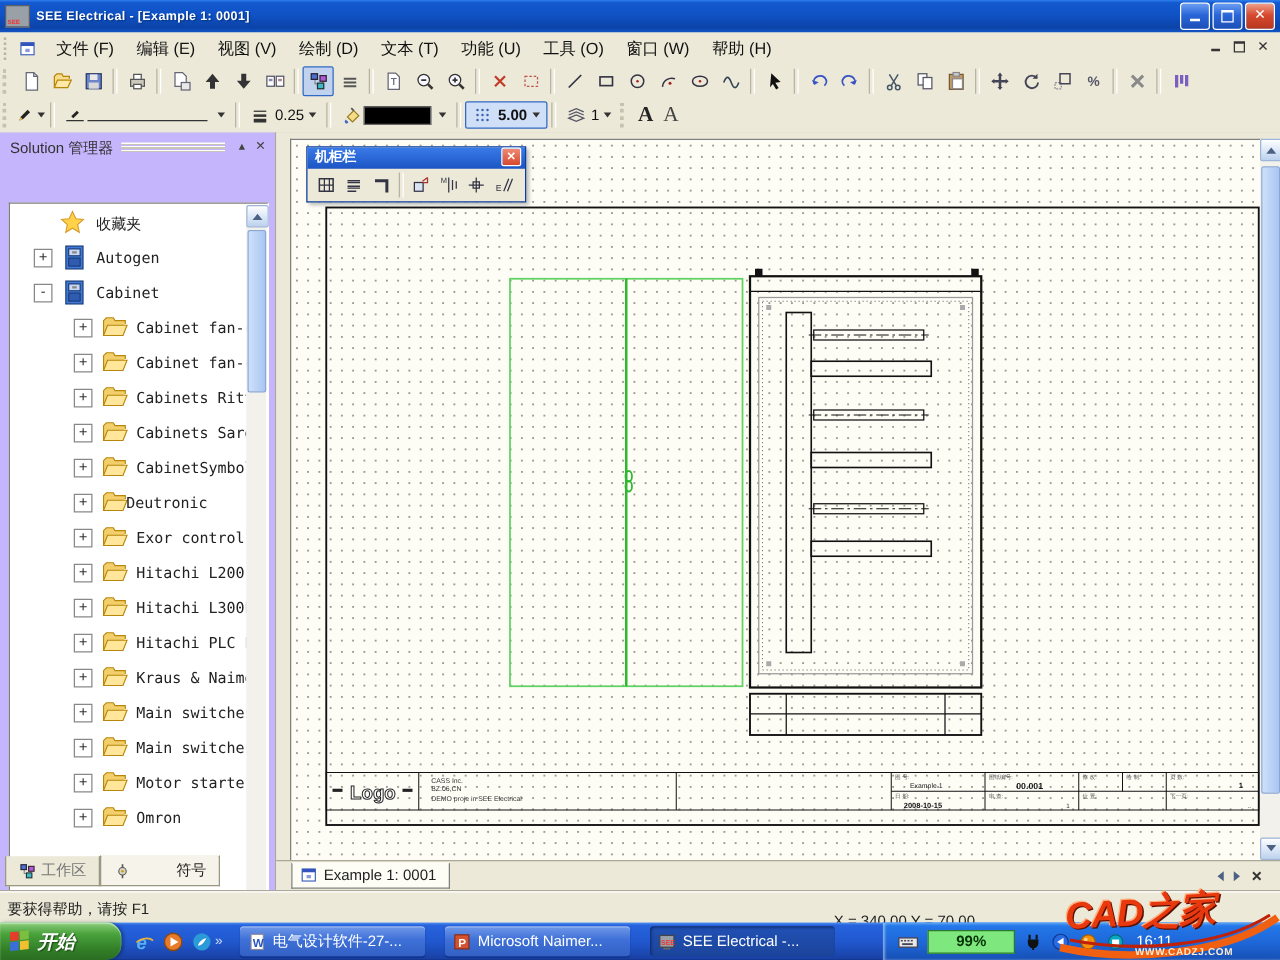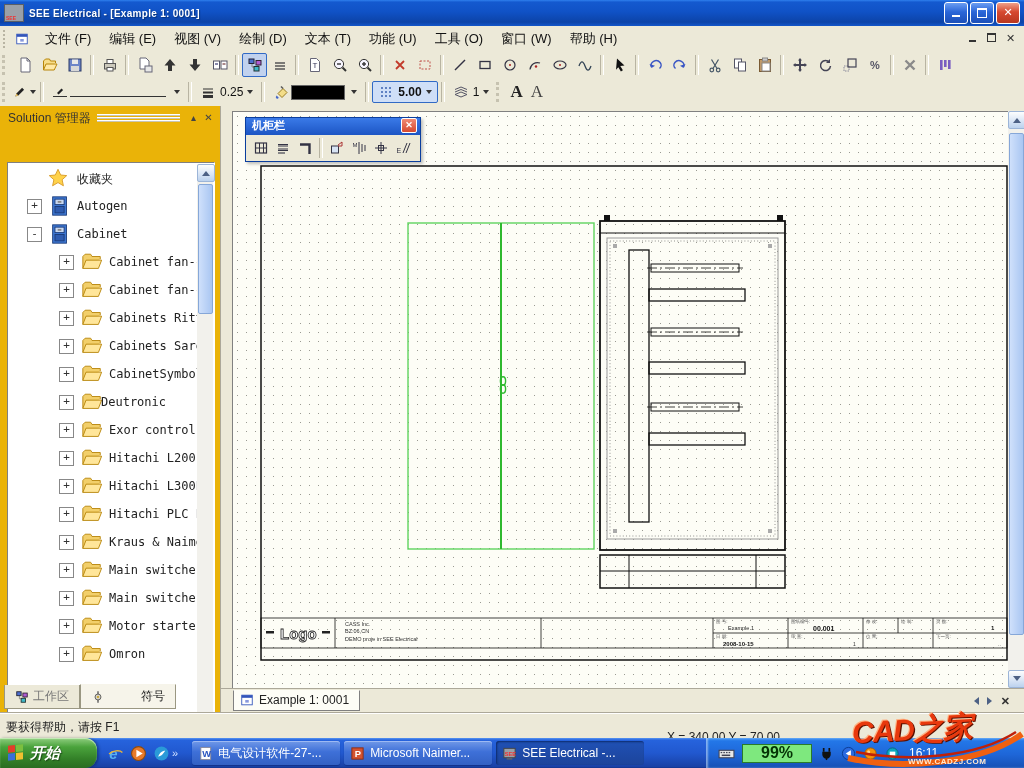--- a/index.html
+++ b/index.html
@@ -37,21 +37,21 @@
   .tbtn.active{background:#c1d2ee;border:1px solid #316ac5;}
   .tsep{width:2px;height:20px;margin:0 3px;border-left:1px solid #b8b4a2;border-right:1px solid #fff;}
   .tgrip{width:5px;height:20px;margin:0 2px;border-left:3px dotted #c6c2b0;}
   .drop{width:0;height:0;border-left:3.5px solid transparent;border-right:3.5px solid transparent;border-top:4px solid #333;margin-left:4px;}
   .combo{display:flex;align-items:center;padding:2px 5px;border-radius:2px;font-size:12px;color:#111;}
   .combo.hl{background:#cfdff7;border:1px solid #316ac5;}
   .swatch{width:52px;height:13px;background:#000;border:1px solid #666;margin:0 2px;}
   .fontA1{font-family:"Liberation Serif",serif;font-weight:bold;font-size:17px;color:#222;margin:0 4px;}
   .fontA2{font-family:"Liberation Serif",serif;font-size:17px;color:#444;margin:0 4px;}
   
-  .sidebar{position:absolute;left:0;top:106px;width:220px;height:607px;background:#eab308;border-right:1px solid #aca899;}
+  .sidebar{position:absolute;left:0;top:106px;width:220px;height:607px;background:#c4b5fd;border-right:1px solid #aca899;}
   .sb-head{height:20px;display:flex;align-items:center;font-size:12px;color:#333;padding:2px 4px 0 8px;}
   .sb-head .hgrip{flex:1;height:9px;margin:0 6px;background:repeating-linear-gradient(180deg,#fff 0 1px,#c9c5b4 1px 2px,transparent 2px 3px);}
   .sb-head .hbtn{width:15px;height:14px;text-align:center;font-size:10px;line-height:13px;color:#444;}
   .filter{display:flex;align-items:center;margin:8px 6px 4px 8px;font-size:12px;color:#222;}
   .filter input{width:88px;height:18px;border:1px solid #7f9db9;margin-left:4px;font-size:12px;padding:0 2px;background:#fff;}
   .btn3d{width:27px;height:22px;margin-left:4px;background:#ece9d8;border:1px solid;border-color:#fff #6f6d60 #6f6d60 #fff;
     box-shadow:1px 1px 0 #403f38;display:flex;align-items:center;justify-content:center;}
   .treebox{position:absolute;left:7px;top:56px;width:206px;height:606px;background:#fff;border:1px solid;border-color:#808080 #fff #fff #808080;height:604px;}
   .treebox{height:604px;}
   .tree{position:absolute;left:1px;top:1px;right:17px;bottom:17px;overflow:hidden;}
@@ -106,29 +106,29 @@
   
   .taskbar{position:absolute;left:0;top:738px;width:1024px;height:30px;
     background:linear-gradient(180deg,#5795f2 0%,#2663dd 7%,#2158cf 50%,#1941a5 96%,#12328a 100%);display:flex;align-items:center;}
   .startbtn{width:97px;height:30px;border-radius:0 12px 12px 0;display:flex;align-items:center;gap:6px;padding-left:8px;box-sizing:border-box;
     background:linear-gradient(180deg,#8fce7f 0%,#4aa33c 30%,#338028 70%,#2a6d22 100%);box-shadow:inset 0 1px 1px #c8eebc, 2px 0 3px rgba(0,0,0,.3);}
   .startbtn .stext{color:#fff;font-weight:bold;font-style:italic;font-size:15px;text-shadow:1px 1px 1px #1d4d18;}
   .flag{width:16px;height:16px;display:grid;grid-template-columns:7px 7px;grid-template-rows:7px 7px;gap:1px;transform:skewY(-6deg);}
   .flag i{display:block;}
   .quick{display:flex;align-items:center;gap:6px;margin-left:10px;}
   .qmore{color:#cfe0ff;font-size:11px;margin-left:2px;}
-  .taskbtns{display:flex;gap:4px;margin-left:14px;}
+  .taskbtns{display:flex;gap:16px;margin-left:14px;}
   .taskbtn{width:148px;height:24px;border-radius:3px;display:flex;align-items:center;gap:5px;padding:0 6px;box-sizing:border-box;
     background:linear-gradient(180deg,#7199e8,#3e70d8 45%,#3361c4);box-shadow:inset 0 1px 0 #9db9f2,0 1px 1px #12328a;
     color:#fff;font-size:12px;white-space:nowrap;overflow:hidden;}
   .taskbtn.active{background:linear-gradient(180deg,#2051b5,#16складка 0);background:linear-gradient(180deg,#2051b5,#1c449b);box-shadow:inset 1px 1px 2px #0d2a6b;}
   .taskbtn .tlab{overflow:hidden;text-overflow:ellipsis;}
   .tray{position:absolute;right:0;top:0;height:30px;width:318px;display:flex;align-items:center;gap:7px;padding-left:12px;box-sizing:border-box;
     background:linear-gradient(180deg,#4a9bf5 0%,#2377e8 10%,#1e66d8 55%,#1650b4 100%);box-shadow:inset 2px 0 2px rgba(255,255,255,.45);}
-  .battery{background:#7ee87e;border:1px solid #2a7a2a;color:#063;font-weight:bold;font-size:16px;color:#053305;
+  .battery{background:#7ee87e;border:1px solid #2a7a2a;color:#063;font-weight:bold;font-size:12px;color:#053305;
     width:68px;height:17px;text-align:center;line-height:16px;}
   .clock{color:#fff;font-size:12px;margin-left:2px;text-align:right;}
   
   .watermark{position:absolute;right:0;bottom:0;width:178px;height:60px;pointer-events:none;}
   .watermark .wm-text{position:absolute;left:6px;top:2px;font-size:30px;font-weight:bold;font-style:italic;color:#e8380d;
     text-shadow:1px 1px 0 #5a1000,-1px -1px 0 #ffb080;letter-spacing:-1px;transform:rotate(-3deg);}
   .watermark .wm-url{position:absolute;left:62px;bottom:2px;font-size:8px;font-weight:bold;color:#ffe9d0;letter-spacing:.5px;}
   svg text{font-family:"Liberation Sans",sans-serif;}
 </style>
 </head>

